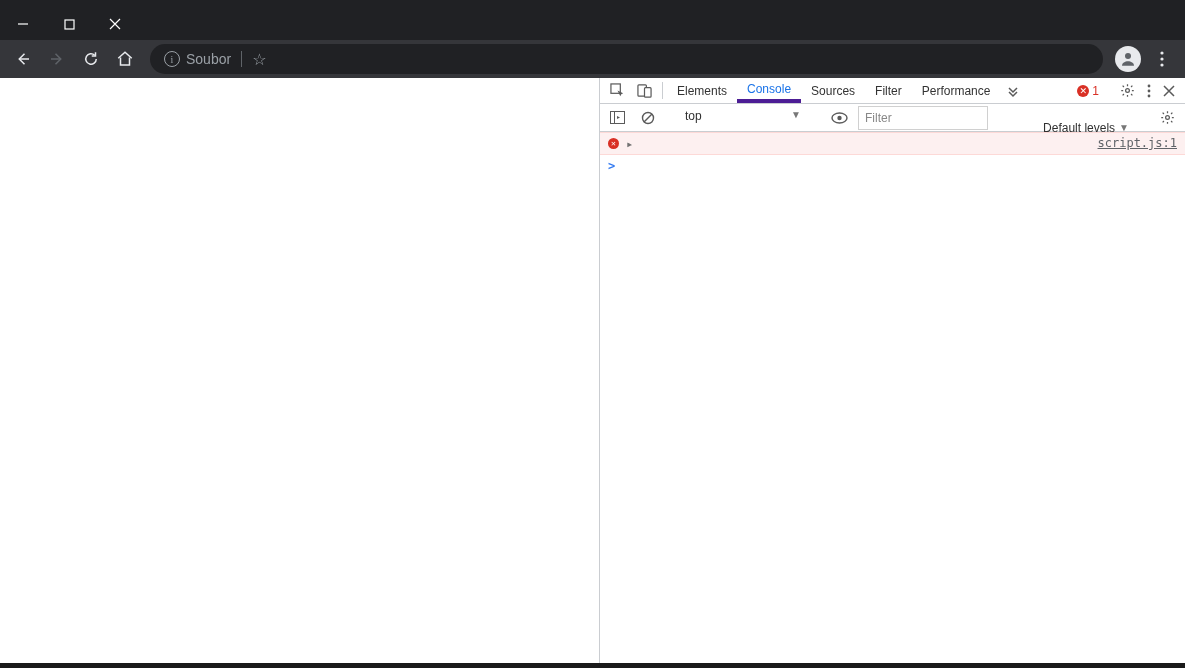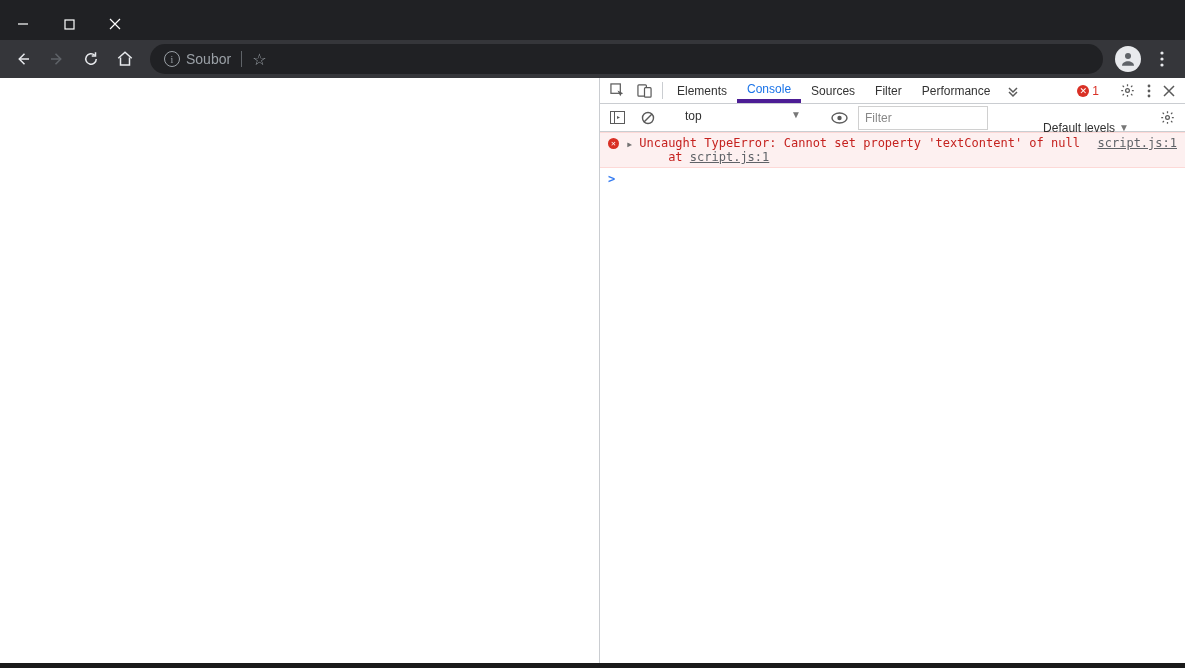--- a/index.html
+++ b/index.html
@@ -398,21 +398,19 @@
           </svg>
       </div>
     </div>
 
     <div class="dt-msgs">
       <div class="dt-msg">
         <span class="icon">
             <span class="errdot">✕</span>
           </span>
         <span class="arrow">▸</span>
-        <span class="body"><span>Uncaught TypeError: Cannot set property 'textContent' of null</span>
-<span>    at </span><a>script.js:1</a></span>
         <a class="src">script.js:1</a>
       </div>
       <div class="dt-prompt">&gt;</div>
     </div>
   </div>
 </div>
 <div class="bottombar"></div>
 
 </body></html>

